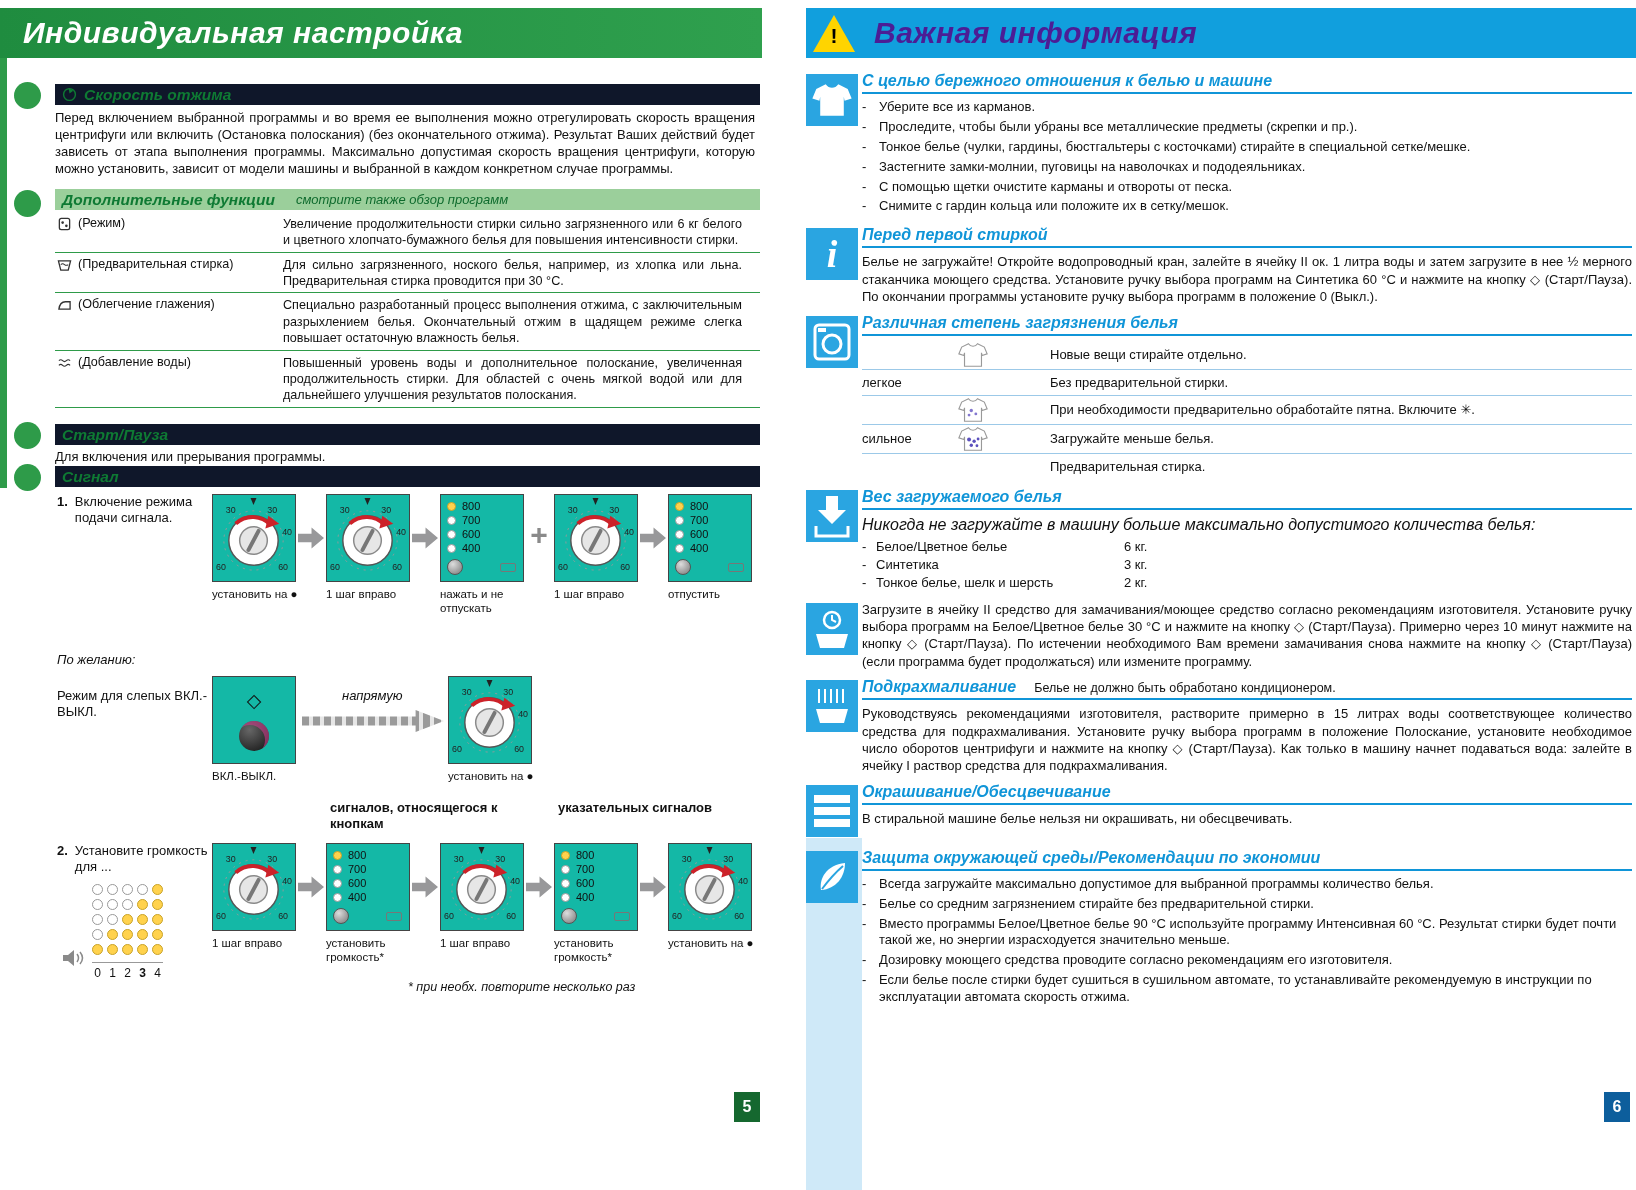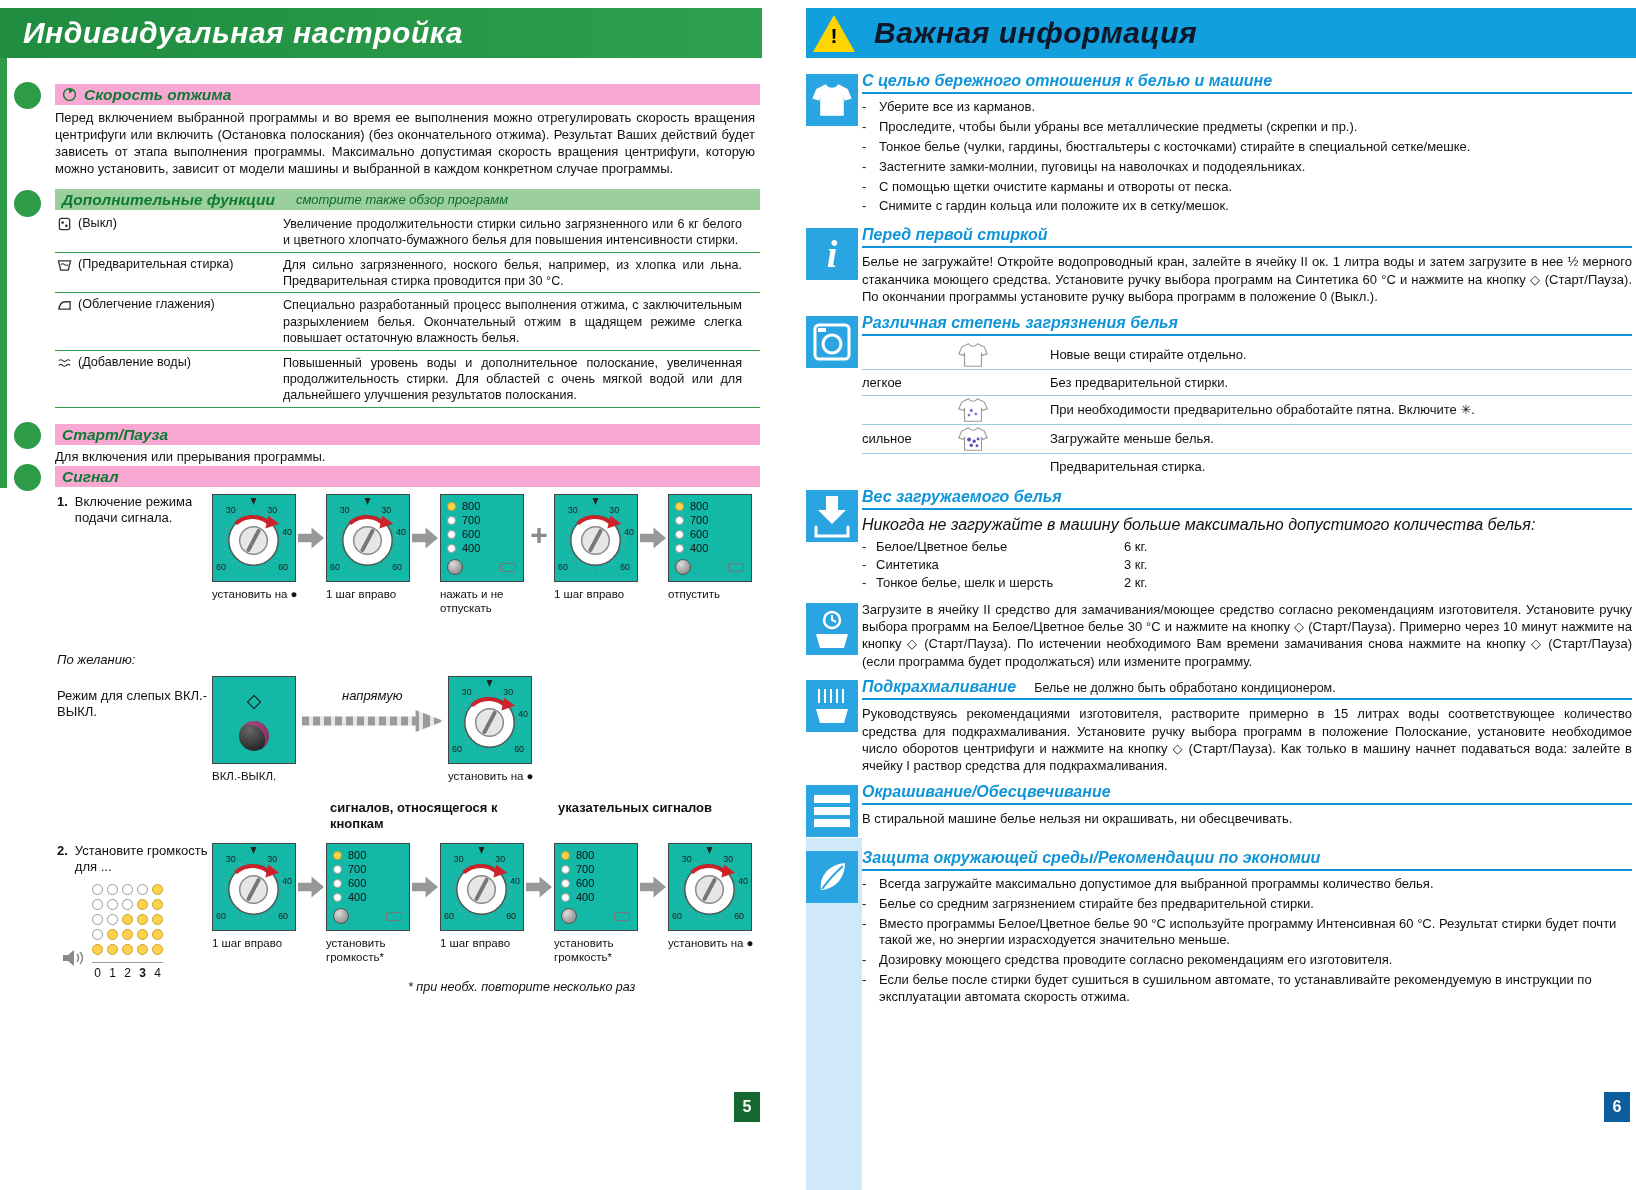--- a/index.html
+++ b/index.html
@@ -7,21 +7,21 @@
   body{position:relative;background:#fff;font-family:"Liberation Sans","DejaVu Sans",sans-serif;color:#111;overflow:hidden;}
   .page{position:absolute;top:0;height:1190px;}
   #left-page{left:0;width:762px;}
   #right-page{left:806px;width:830px;}
 
   
   .lp-header{position:absolute;left:0;top:8px;width:100%;height:50px;background:linear-gradient(90deg,#1f8c3f,#2fa04e);display:flex;align-items:center;padding-left:14px;}
   .lp-title{color:#fff;font-size:30px;font-weight:bold;font-style:italic;letter-spacing:.5px;margin-left:9px;}
   .lp-strip{position:absolute;left:0;top:58px;width:7px;height:430px;background:#2e9b49;}
   .gdot{position:absolute;left:14px;width:27px;height:27px;border-radius:50%;background:#2e9b49;}
-  .band{position:absolute;left:55px;width:705px;height:21px;display:flex;align-items:center;gap:7px;padding-left:7px;background:#f9a8d4;color:#0e7a33;font-weight:bold;font-style:italic;font-size:15.5px;}
+  .band{position:absolute;left:55px;width:705px;height:21px;display:flex;align-items:center;gap:7px;padding-left:7px;background:#0f172a;color:#0e7a33;font-weight:bold;font-style:italic;font-size:15.5px;}
   .band.mid{background:#9bcf9b;}
   .band .sub{font-weight:normal;font-style:italic;font-size:13px;margin-left:14px;color:#0e6b2d;}
   .text-block{position:absolute;left:55px;width:700px;font-size:13px;line-height:1.32;text-align:justify;}
   .extras{position:absolute;left:55px;top:212px;width:705px;font-size:12.6px;}
   .exrow{display:flex;border-bottom:1px solid #2e9b49;padding:4px 0 3px 2px;}
   .exrow .lab{width:226px;display:flex;gap:6px;align-items:flex-start;padding-right:8px;}
   .exrow .txt{flex:1;line-height:1.3;text-align:justify;padding-right:18px;}
   .lab svg{flex:0 0 auto;margin-top:1px;}
 
   .step-label{position:absolute;left:57px;width:152px;font-size:13px;line-height:1.25;display:flex;gap:7px;}
@@ -61,21 +61,21 @@
   .footnote{position:absolute;left:408px;top:980px;font-style:italic;font-size:12.5px;}
   .pnum{position:absolute;top:1092px;width:26px;height:30px;color:#fff;font-weight:bold;font-size:16px;display:flex;align-items:center;justify-content:center;}
   .pnum.green{left:734px;background:#15682f;}
   .pnum.blue{left:798px;background:#0d5e9c;}
 
   
   .rp-header{position:absolute;left:0;top:8px;width:100%;height:50px;background:#119fdd;display:flex;align-items:center;}
   .warn-tile{width:56px;height:50px;display:flex;align-items:center;justify-content:center;position:relative;flex:0 0 56px;}
   .warn-tri{width:0;height:0;border-left:21px solid transparent;border-right:21px solid transparent;border-bottom:37px solid #ffd400;}
   .warn-ex{position:absolute;color:#000;font-weight:bold;font-size:21px;top:16px;left:50%;transform:translateX(-50%);}
-  .rp-title{color:#0f172a;font-size:30px;font-weight:bold;font-style:italic;margin-left:12px;letter-spacing:.5px;}
+  .rp-title{color:#4c1d95;font-size:30px;font-weight:bold;font-style:italic;margin-left:12px;letter-spacing:.5px;}
   .eco-strip{position:absolute;left:0;top:838px;width:56px;height:352px;background:#cfe9f8;}
   .rp-body{position:absolute;left:0;top:72px;width:100%;}
   .rsec{display:flex;margin-bottom:8px;}
   .ricon{flex:0 0 56px;padding-top:2px;}
   .tile{width:52px;height:52px;background:#2aa5e1;display:flex;align-items:center;justify-content:center;}
   .rcontent{flex:1;padding-right:4px;}
   .rhead{color:#1095d8;font-weight:bold;font-style:italic;font-size:16px;border-bottom:2px solid #1095d8;padding-bottom:2px;margin-bottom:5px;display:flex;align-items:baseline;gap:18px;}
   .rhead .rsub{color:#111;font-weight:normal;font-style:normal;font-size:12.5px;}
   .rbody{font-size:13px;line-height:1.34;text-align:justify;}
   .rb{display:flex;gap:9px;margin-bottom:3px;font-size:13px;line-height:1.3;}
@@ -120,21 +120,21 @@
   </div>
 
   <div class="extras">
     <div class="exrow">
       <div class="lab">
         <svg width="15" height="14" viewBox="0 0 16 15">
             <rect x="2.5" y="1.5" width="11" height="12" rx="2" fill="none" stroke="#333" stroke-width="1.4"></rect>
             <circle cx="6" cy="6" r="1.4" fill="#333"></circle>
             <circle cx="10" cy="9.5" r="1.4" fill="#333"></circle>
           </svg>
-        <span>(Выкл)</span>
+        <span>(Режим)</span>
       </div>
       <div class="txt">Увеличение продолжительности стирки сильно загрязненного или 6 кг белого и цветного хлопчато-бумажного белья для повышения интенсивности стирки.</div>
     </div>
     <div class="exrow">
       <div class="lab">
         <svg width="15" height="14" viewBox="0 0 16 15">
             <path d="M1.5,3 h13 l-2.5,10 h-8 Z" fill="none" stroke="#333" stroke-width="1.4"></path>
             <path d="M4,7 q2,-1.6 4,0 t4,0" fill="none" stroke="#333" stroke-width="1.1"></path>
           </svg>
         <span>(Предварительная стирка)</span>

